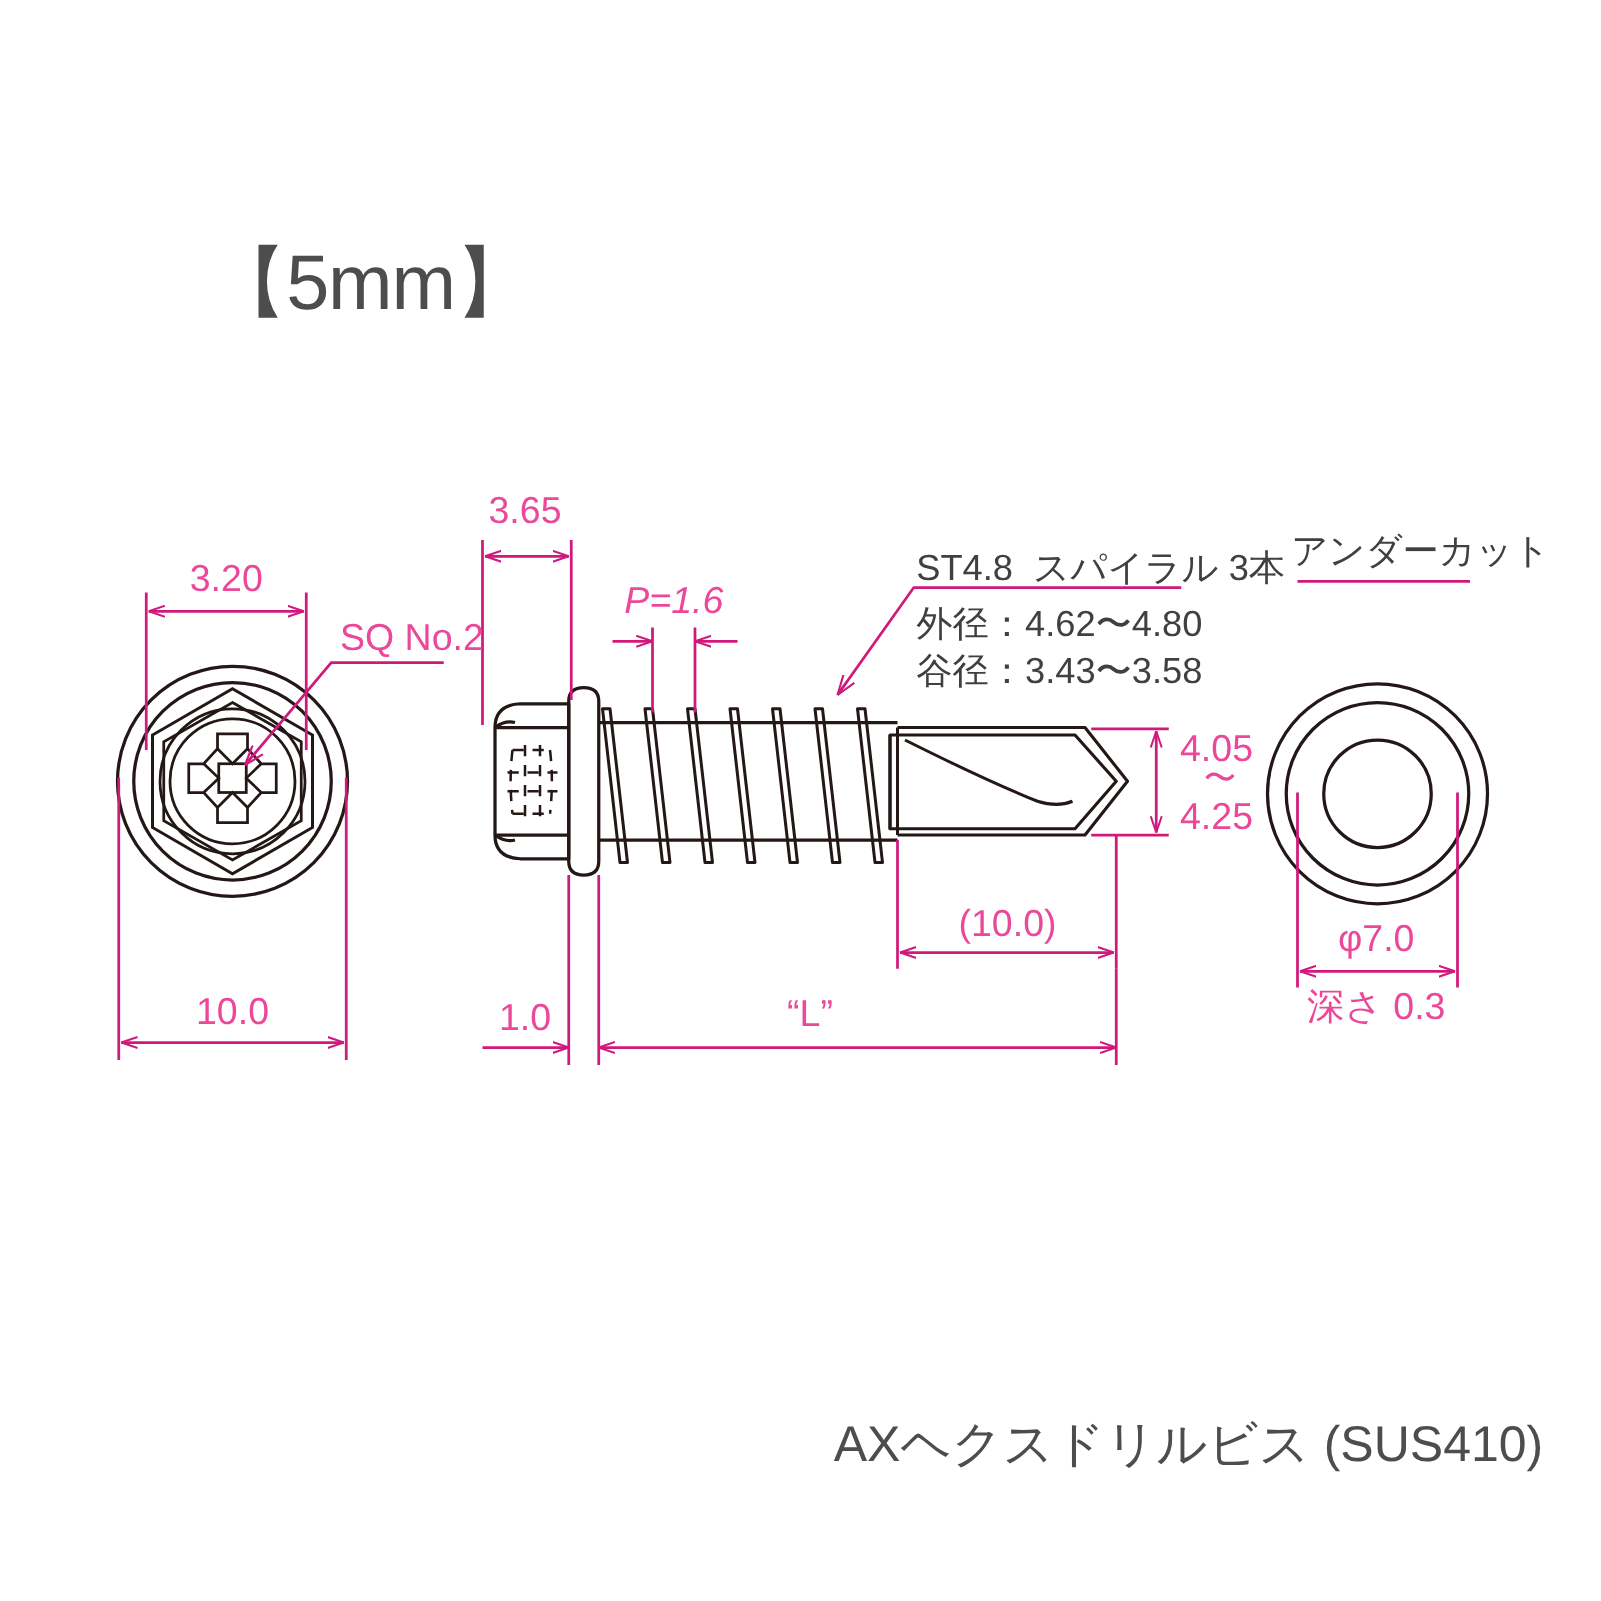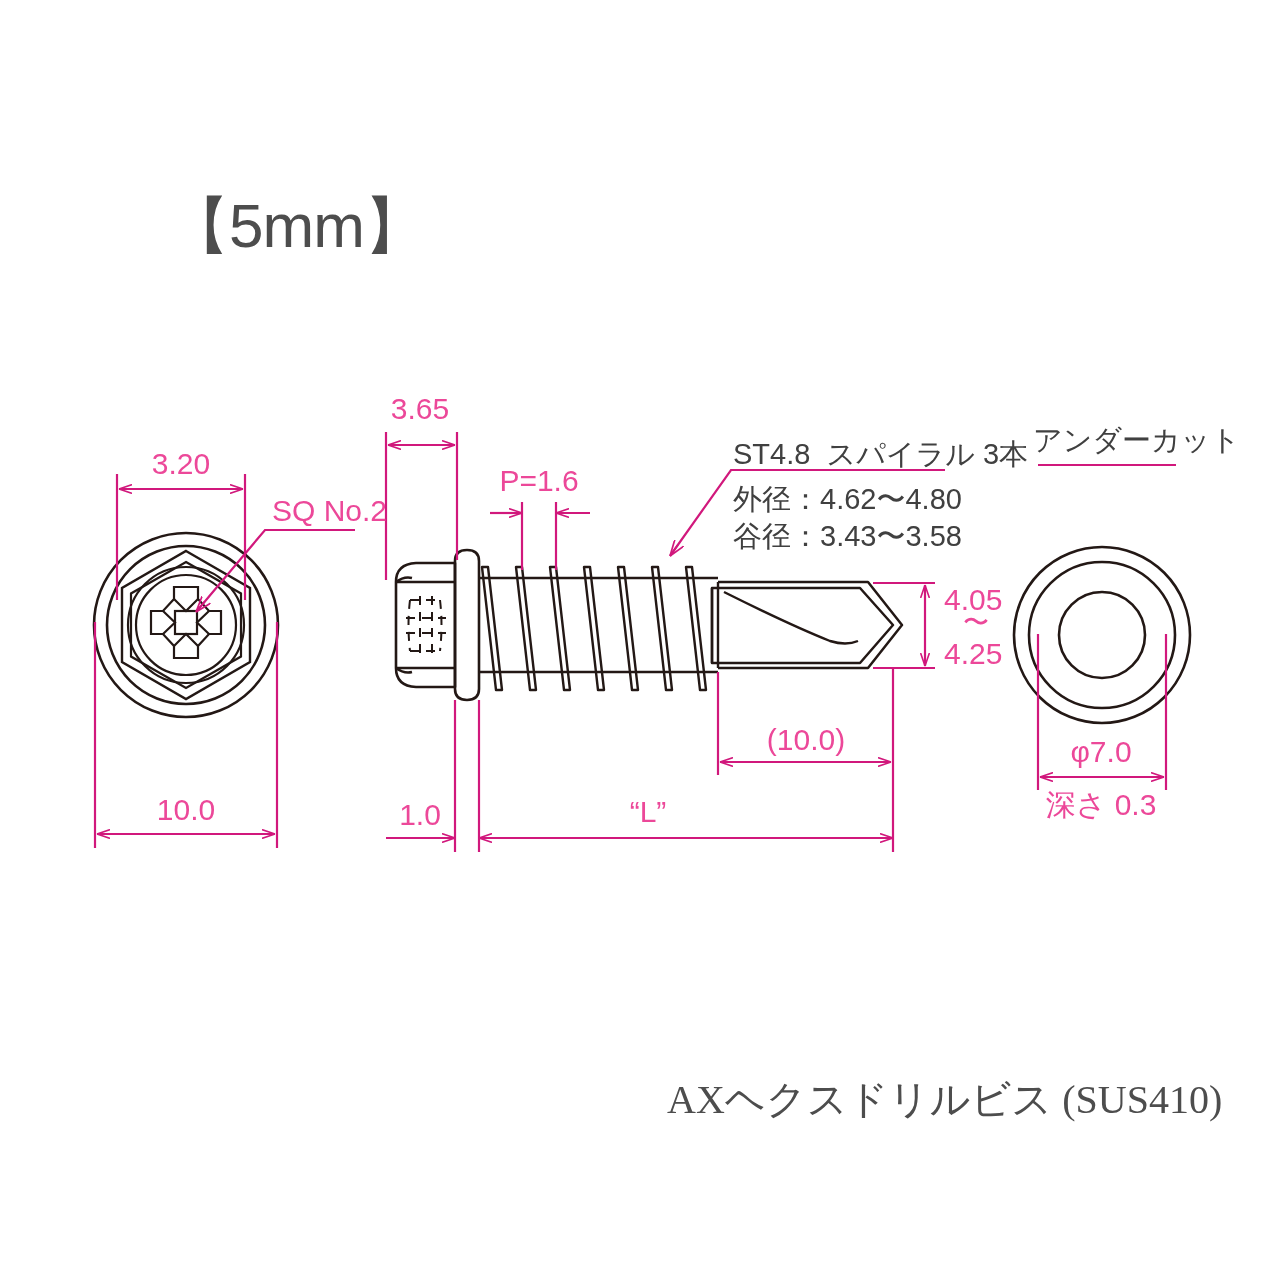--- a/index.html
+++ b/index.html
@@ -182,31 +182,31 @@
     </g>
   </svg>
 
   <div class="txt title-5mm" style="left:168px; top:184px;">【5mm】</div>
 
   <div class="txt dim-text ctr" style="left:181px; top:447px;">3.20</div>
   <div class="txt dim-text ctr" style="left:186px; top:793px;">10.0</div>
   <div class="txt dim-text" style="left:272px; top:494px;">SQ No.2</div>
 
   <div class="txt dim-text ctr" style="left:420px; top:392px;">3.65</div>
-  <div class="txt dim-text ctr" style="left:539px; top:464px;">P=1.6</div>
+  <div class="txt dim-text ctr" style="left:539px; top:464px;font-style:italic;">P=1.6</div>
   <div class="txt dim-text ctr" style="left:420px; top:798px;">1.0</div>
   <div class="txt dim-text ctr" style="left:648px; top:795px;">“L”</div>
   <div class="txt dim-text ctr" style="left:806px; top:723px;">(10.0)</div>
   <div class="txt dim-text" style="left:944px; top:583px;">4.05</div>
   <div class="txt dim-text" style="left:963px; top:605px; font-size:26px;">〜</div>
   <div class="txt dim-text" style="left:944px; top:637px;">4.25</div>
 
   <div class="txt note-text" style="left:733px; top:435px;">ST4.8  スパイラル 3本</div>
   <div class="txt note-text" style="left:733px; top:480px;">外径：4.62〜4.80</div>
   <div class="txt note-text" style="left:733px; top:517px;">谷径：3.43〜3.58</div>
 
   <div class="txt note-text" style="left:1033px; top:461px; transform:translateY(-100%);">アンダーカット</div>
   <div class="txt dim-text ctr" style="left:1101px; top:735px;">φ7.0</div>
   <div class="txt dim-text ctr" style="left:1101px; top:785px;">深さ 0.3</div>
 
-  <div class="txt caption" style="left:667px; top:1072px;font-family:Liberation Serif, serif;">AXヘクスドリルビス (SUS410)</div>
+  <div class="txt caption" style="left:667px; top:1128px;">AXヘクスドリルビス (SUS410)</div>
 
 </div>
 
 </body></html>

